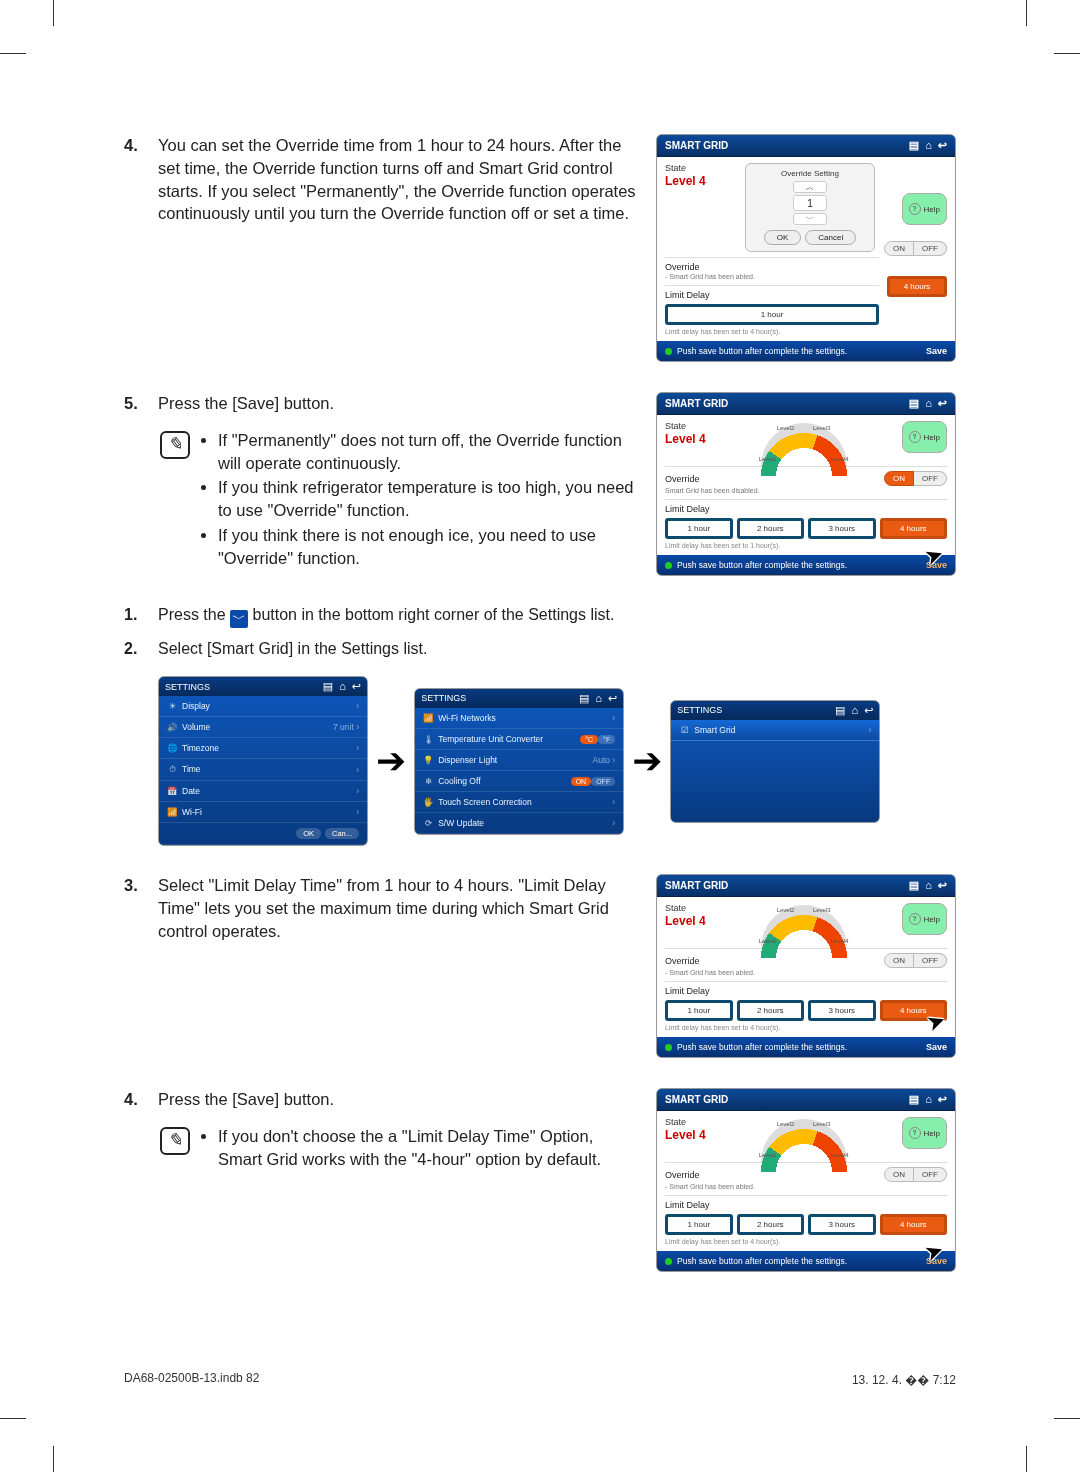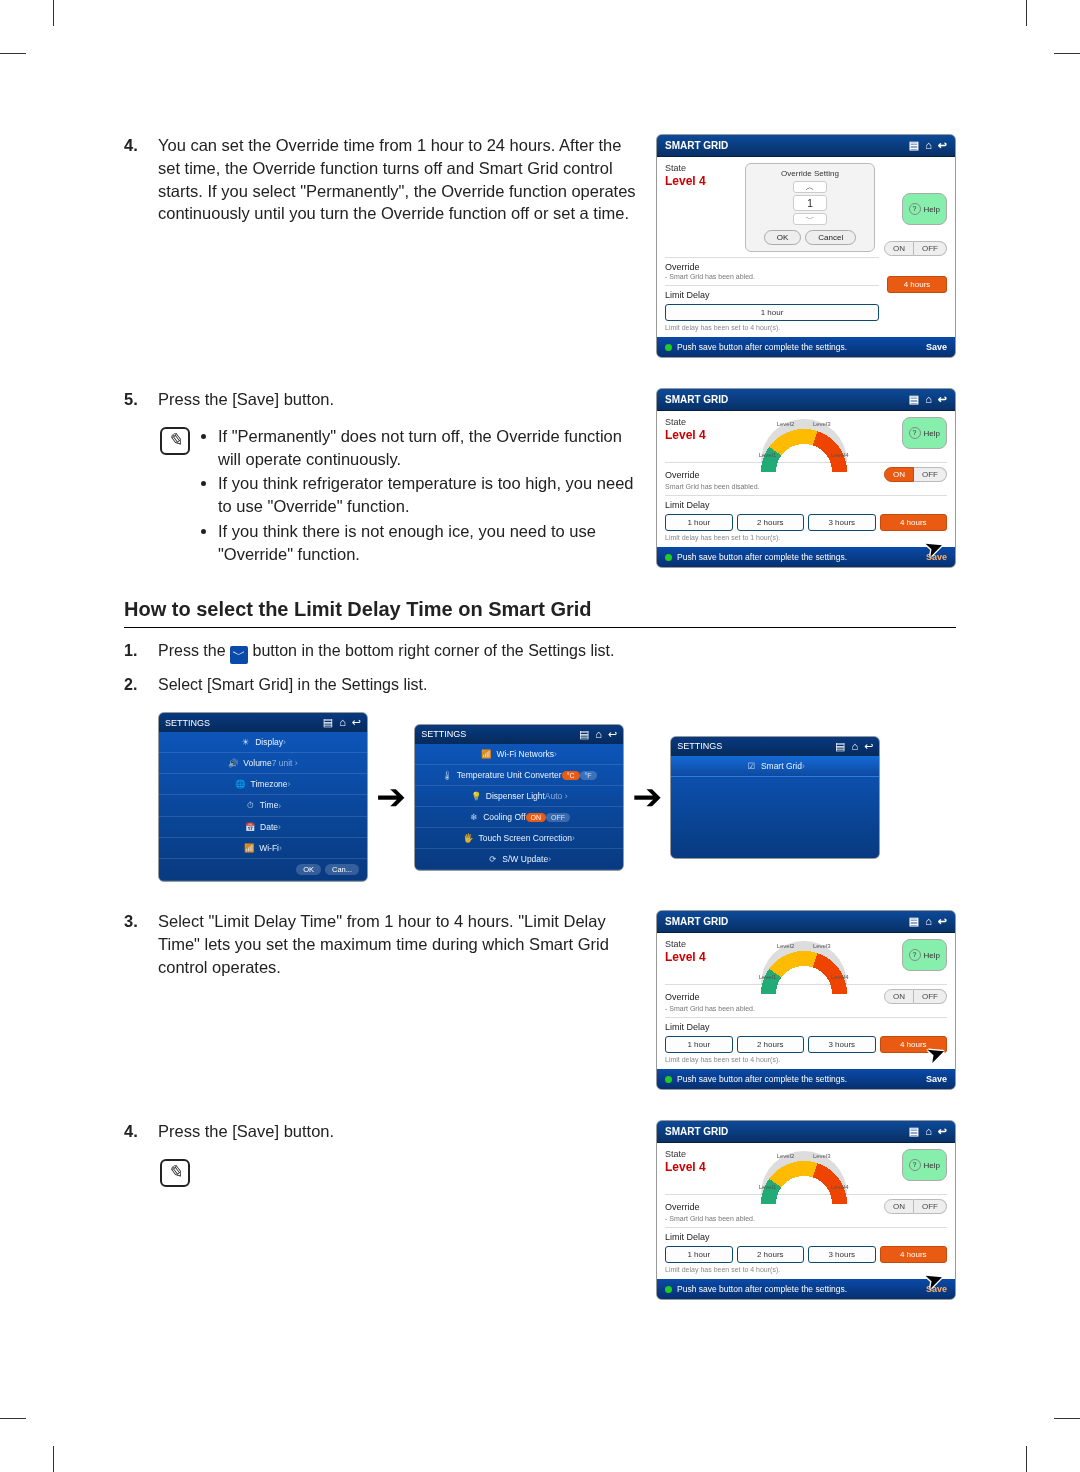--- a/index.html
+++ b/index.html
@@ -79,21 +79,21 @@
   .help-pill { font-size:8px; border:1px solid #aaa; border-radius:8px; padding:9px 6px; display:inline-flex; align-items:center; gap:3px; color:#333; background:#86efac;}
   .help-pill::before{content:"?"; display:inline-block; width:10px; height:10px; border:1px solid #888; border-radius:50%; font-size:7px; text-align:center; line-height:9px;}
   .override-row, .limit-row { border-top:1px solid #ddd; margin-top:5px; padding-top:4px;}
   .override-row .r1, .limit-row .r1 { display:flex; justify-content:space-between; align-items:center;text-align:center;}
   .override-row .sub { font-size:7px; color:#777; margin-top:1px;}
   .toggle { display:flex; }
   .toggle span { font-size:8px; padding:2px 8px; border:1px solid #bbb; background:#eee; color:#444;}
   .toggle span:first-child{ border-radius:9px 0 0 9px;} .toggle span:last-child{ border-radius:0 9px 9px 0; border-left:none;}
   .toggle span.on { background:#e95b12; color:#fff; border-color:#c44a0e;}
   .delay-opts { display:flex; gap:4px; margin-top:4px;}
-  .delay-opts span { flex:1; font-size:8px; text-align:center; padding:3px 0; border:1px solid #0c4a6e; border-radius:3px; background:#fdfdfd; color:#333;}
+  .delay-opts span { flex:1; font-size:8px; text-align:center; padding:3px 0; border:3px solid #0c4a6e; border-radius:3px; background:#fdfdfd; color:#333;}
   .delay-opts span.sel { background:#e95b12; border-color:#c44a0e; color:#fff;}
   .fine { font-size:7px; color:#888; margin-top:3px;}
   .save-bar { background: linear-gradient(#0a4aa8,#063070); color:#fff; font-size:8.5px; padding:5px 8px; display:flex; justify-content:space-between; align-items:center;}
   .save-bar .dot { display:inline-flex; align-items:center; gap:5px;}
   .save-bar .dot::before{content:""; width:7px; height:7px; border-radius:50%; background:#2c2;}
   .save-btn { color:#fff; font-weight:bold; font-size:9px;}
   .save-btn.orange { color:#ffb060;}
 
   
   .popup { background:#f3f3f3; border:1px solid #bbb; border-radius:6px; padding:3px 6px 6px; margin:0 4px; width:130px;}
@@ -106,21 +106,21 @@
   .shotA-grid{ display:flex; align-items:flex-start; gap:4px;}
   .shotA-left{ flex:1;}
   .shotA-right{ width:64px; display:flex; flex-direction:column; align-items:flex-end; gap:16px; padding-top:30px;}
 
   
   .triple { display:flex; align-items:center; gap:8px; margin:18px 0 28px 34px;}
   .triple .shot { width:210px; }
   .triple .shot-body { padding:0; }
   .settings-list { background: linear-gradient(#0d55b8,#083a80); }
   .settings-hdr { display:flex; justify-content:space-between; align-items:center; color:#fff; padding:3px 6px; font-size:9px; background:linear-gradient(#083a80,#062a5c);}
-  .srow { display:flex; align-items:center; justify-content:center; color:#e9f3ff; font-size:8.5px;
+  .srow { display:flex; align-items:center; justify-content:space-between; color:#e9f3ff; font-size:8.5px;
     padding:5px 8px; border-bottom:1px solid rgba(255,255,255,.12);}
   .srow .ic { width:11px; display:inline-block; text-align:center; margin-right:4px; opacity:.85;}
   .srow .pill { font-size:7px; background:#e95b12; color:#fff; border-radius:6px; padding:1px 5px;}
   .srow .pill.grey{ background:rgba(255,255,255,.2); color:#cfe2ff;}
   .srow .chev { opacity:.55;}
   .srow.sel { background: linear-gradient(#1569d6,#0c4aa0); }
   .ok-can { display:flex; gap:4px;}
   .ok-can span{ font-size:7.5px; padding:1px 7px; border-radius:8px; background:rgba(255,255,255,.18); color:#fff;}
   .arrow { font-size:36px; color:#000; }
 
@@ -292,21 +292,20 @@
         </div>
       </div>
       <div class="save-bar">
         <span class="dot">Push save button after complete the settings.</span>
         <span class="save-btn orange">Save</span>
       </div>
       <span class="cursor save">➤</span>
     </div>
   </div>
 
-  <h3 class="section">How to select the Limit Delay Time on Smart Grid</h3>
 
   <ol class="numlist step-gap">
     <li>
       <span class="num">1.</span>
       <span class="body">
         <span>Press the </span><span class="inline-icon">﹀</span><span> button in the bottom right corner of the Settings list.</span>
       </span>
     </li>
   </ol>
   <ol class="numlist step-gap">
@@ -484,20 +483,23 @@
   <div class="row">
     <div class="txt">
       <ol class="numlist">
         <li>
           <span class="num">4.</span>
           <span class="body">Press the [Save] button.</span>
         </li>
       </ol>
       <div class="note">
         <div class="note-icon">✎</div>
+        <ul>
+              <li>If you don't choose the a "Limit Delay Time" Option, Smart Grid works with the "4-hour" option by default.</li>
+            </ul>
       </div>
     </div>
     <div class="shot" style="position:relative;">
       <div class="shot-hdr">
             <span>SMART GRID</span>
             <span class="hdr-icons">
               <span>▤</span>
               <span>⌂</span>
               <span>↩</span>
             </span>
@@ -545,13 +547,17 @@
       <div class="save-bar">
             <span class="dot">Push save button after complete the settings.</span>
             <span class="save-btn orange">Save</span>
           </div>
       <span class="cursor save">➤</span>
     </div>
   </div>
 
  </div>
 
+ <div class="meta-foot">
+   <span>DA68-02500B-13.indb   82</span>
+   <span>13. 12. 4.   �� 7:12</span>
+ </div>
 </div>
 
 </body></html>

